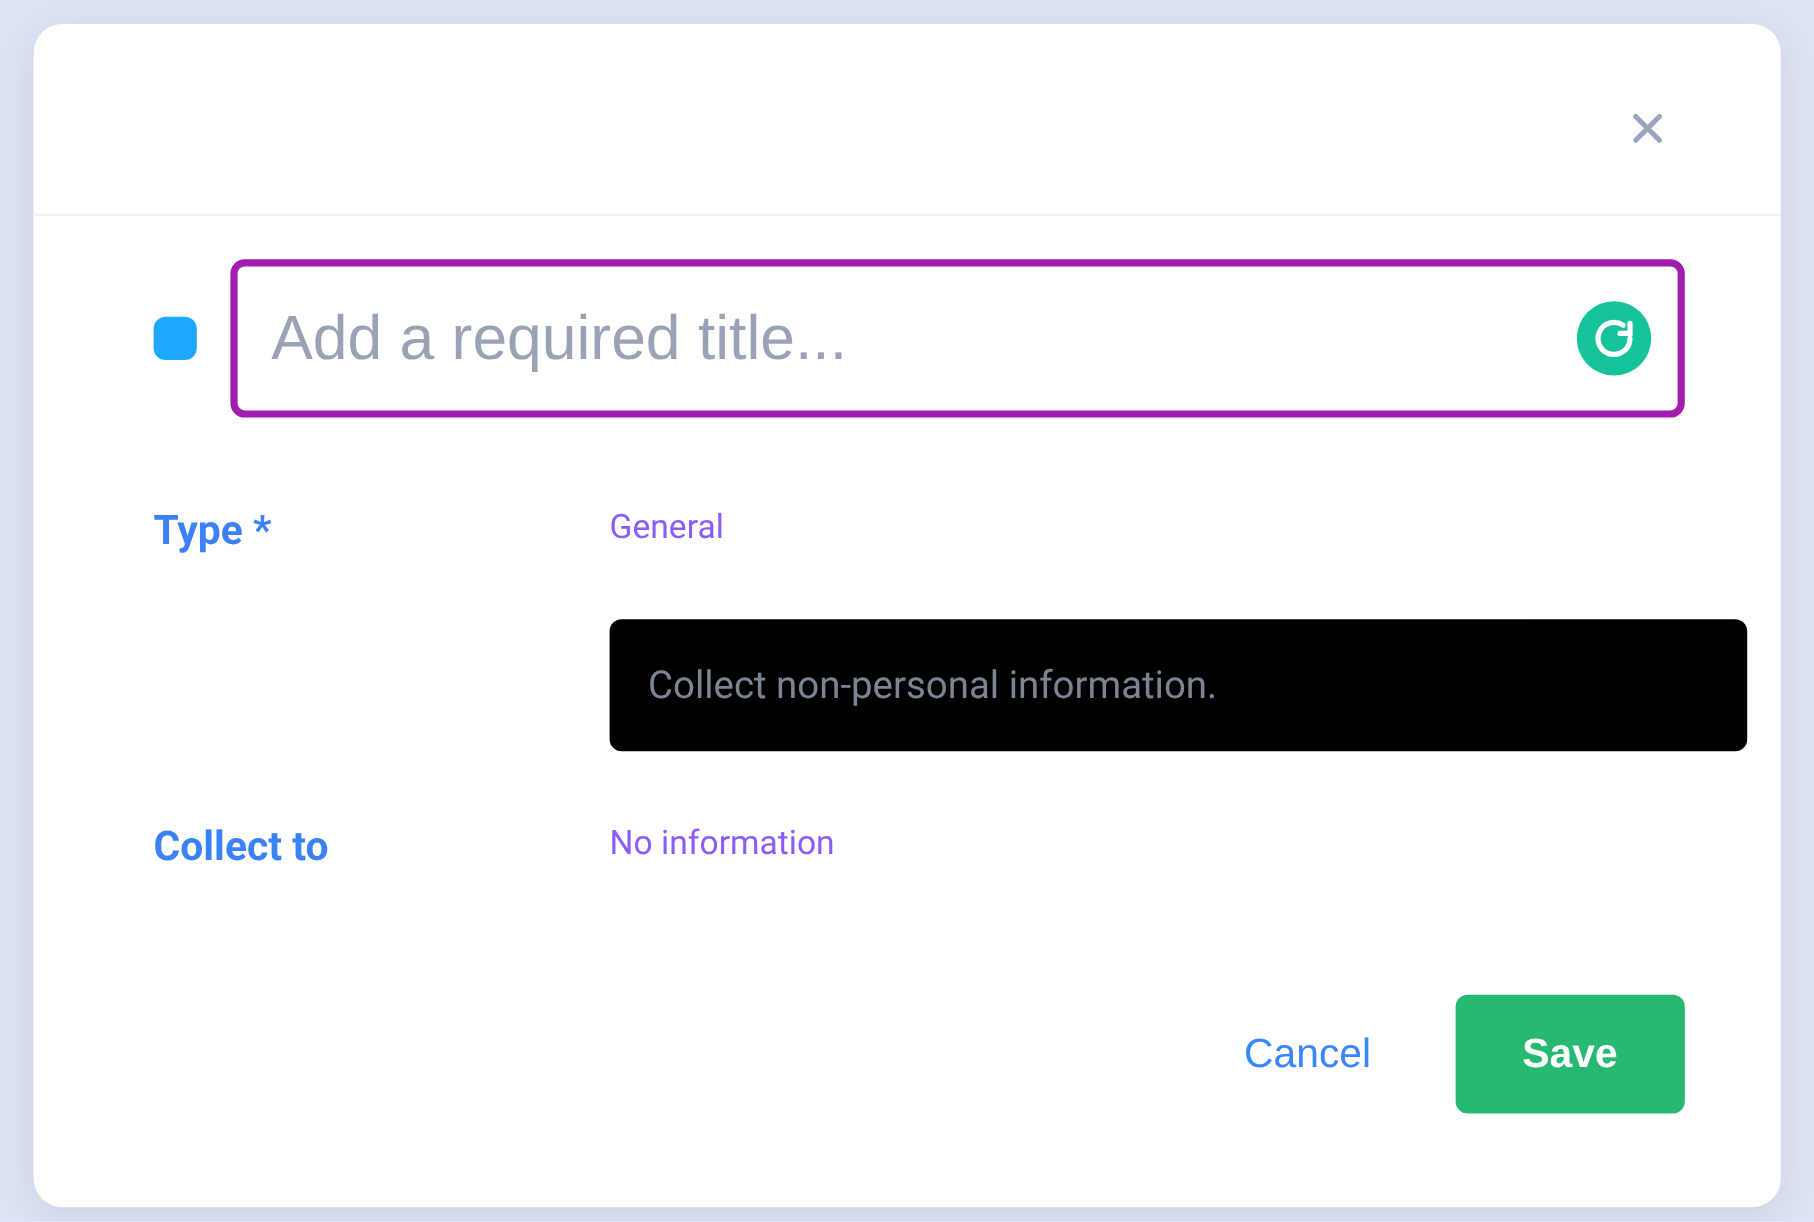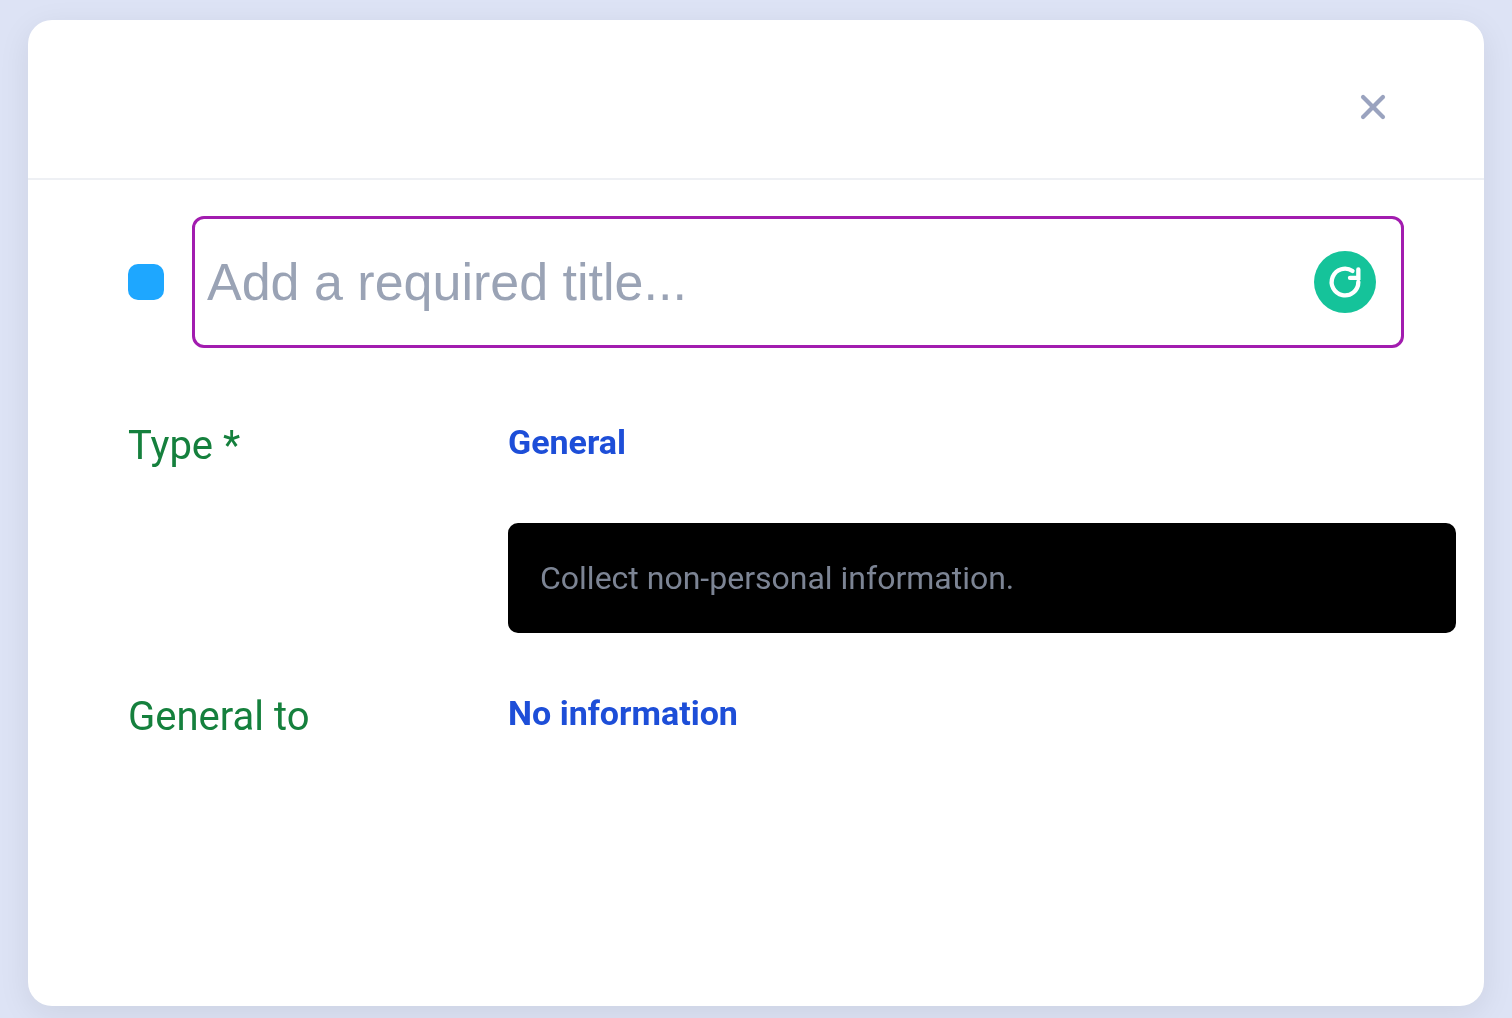--- a/index.html
+++ b/index.html
@@ -73,23 +73,23 @@
       background: #1ea7ff;
       flex-shrink: 0;
     }
     .title-input-wrap {
       flex: 1;
       position: relative;
     }
     .title-input {
       width: 100%;
       height: 132px;
-      border: 3px solid #a21caf;
+      border: 6px solid #a21caf;
       border-radius: 12px;
-      padding: 0 110px 0 12px;
+      padding: 0 110px 0 28px;
       font-size: 52px;
       font-weight: 400;
       color: #2b3245;
       outline: none;
       background: #fff;
     }
     .title-input::placeholder {
       color: #9aa3b5;
     }
     .grammarly-badge {
@@ -110,29 +110,29 @@
       height: 40px;
     }
     .field-row {
       display: flex;
       align-items: flex-start;
       margin-bottom: 42px;
     }
     .field-label {
       width: 380px;
       flex-shrink: 0;
-      font-size: 40px;
-      color: #15803d;
+      font-size: 34px;
+      color: #3b82f6;
+      font-weight: 700;
+      padding-top: 4px;
+    }
+    .field-value {
+      font-size: 28px;
+      color: #8b5cf6;
       font-weight: 400;
-      padding-top: 4px;
-    }
-    .field-value {
-      font-size: 34px;
-      color: #1d4ed8;
-      font-weight: 700;
       cursor: pointer;
       padding-top: 4px;
     }
     .description-box {
       margin-left: 380px;
       width: 948px;
       background: #000000;
       border-radius: 10px;
       padding: 36px 32px;
       font-size: 32px;
@@ -199,20 +199,24 @@
     </div>
 
     <div class="field-row">
       <div class="field-label">Type *</div>
       <div class="field-value">General</div>
     </div>
 
     <div class="description-box">Collect non-personal information.</div>
 
     <div class="field-row">
-      <div class="field-label">General to</div>
+      <div class="field-label">Collect to</div>
       <div class="field-value">No information</div>
     </div>
 
   </div>
 
+  <div class="modal-footer">
+    <button class="cancel-btn">Cancel</button>
+    <button class="save-btn">Save</button>
+  </div>
 
 </div>
 
 </body></html>

